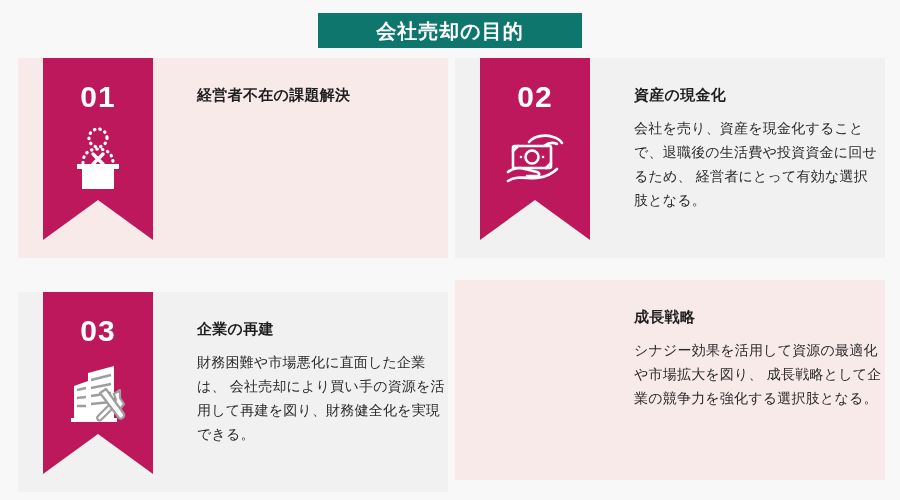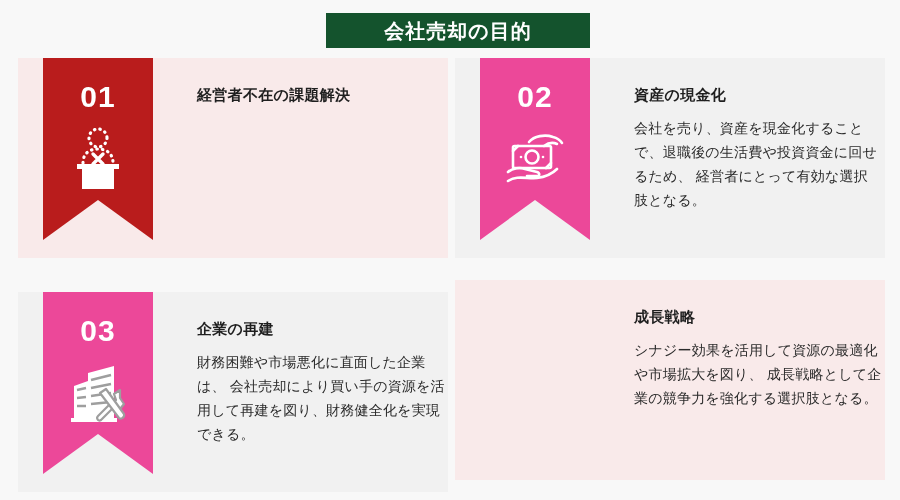--- a/index.html
+++ b/index.html
@@ -16,25 +16,25 @@
   #page {
     position: relative;
     width: 900px;
     height: 500px;
     background: #f8f8f8;
   }
 
   
   #title-banner {
     position: absolute;
-    left: 326px;
+    left: 318px;
     top: 13px;
     width: 264px;
     height: 35px;
-    background: #14532d;
+    background: #0f766e;
     display: flex;
     align-items: center;
     justify-content: center;
   }
   #title-banner .title-text {
     color: #ffffff;
     font-size: 20px;
     font-weight: bold;
     letter-spacing: 1px;
     line-height: 1;
@@ -60,22 +60,22 @@
     left: 25px;
     top: 0;
     width: 110px;
     height: 182px;
     -webkit-clip-path: polygon(0 0, 100% 0, 100% 100%, 50% 78%, 0 100%);
     clip-path: polygon(0 0, 100% 0, 100% 100%, 50% 78%, 0 100%);
     display: flex;
     flex-direction: column;
     align-items: center;
   }
-  .ribbon.theme-pink { background: #b91c1c; }
-  .ribbon.theme-gray { background: #ec4899; text-align: right; }
+  .ribbon.theme-pink { background: #be185d; }
+  .ribbon.theme-gray { background: #be185d; text-align: right; }
 
   .ribbon-number {
     color: #ffffff;
     font-size: 30px;
     font-weight: bold;
     letter-spacing: 1px;
     line-height: 1;
     margin-top: 24px;
   }
   .ribbon-icon {

